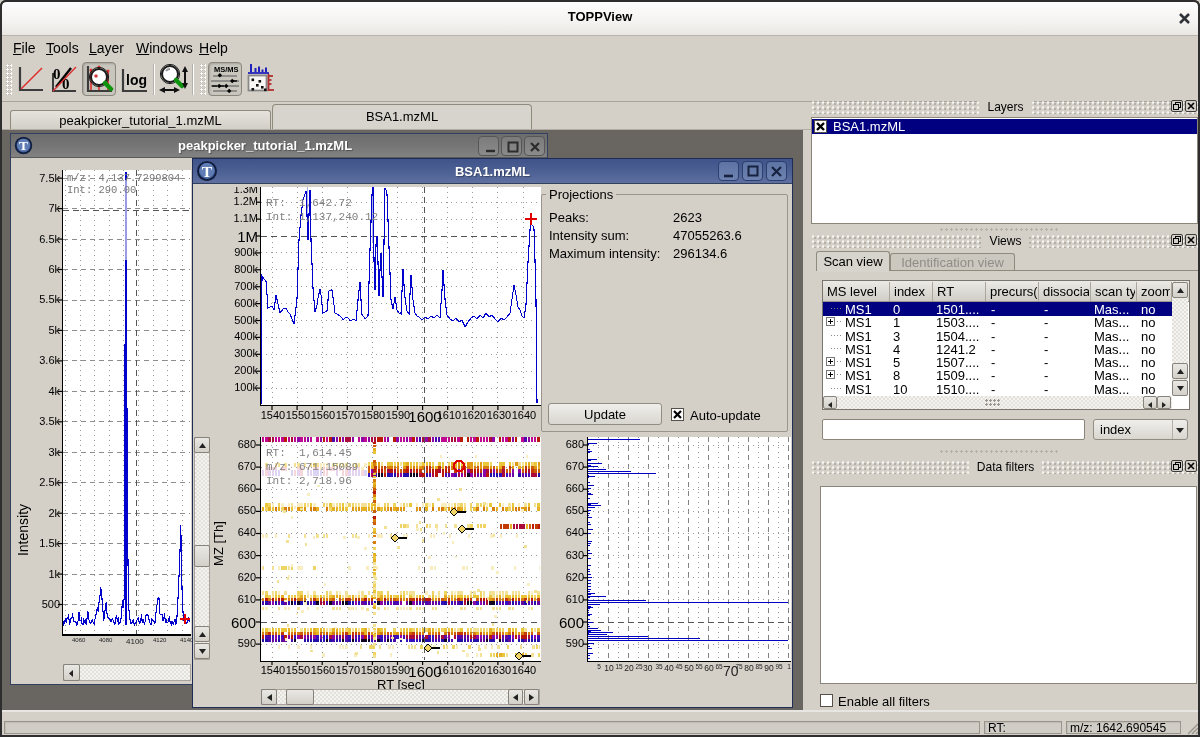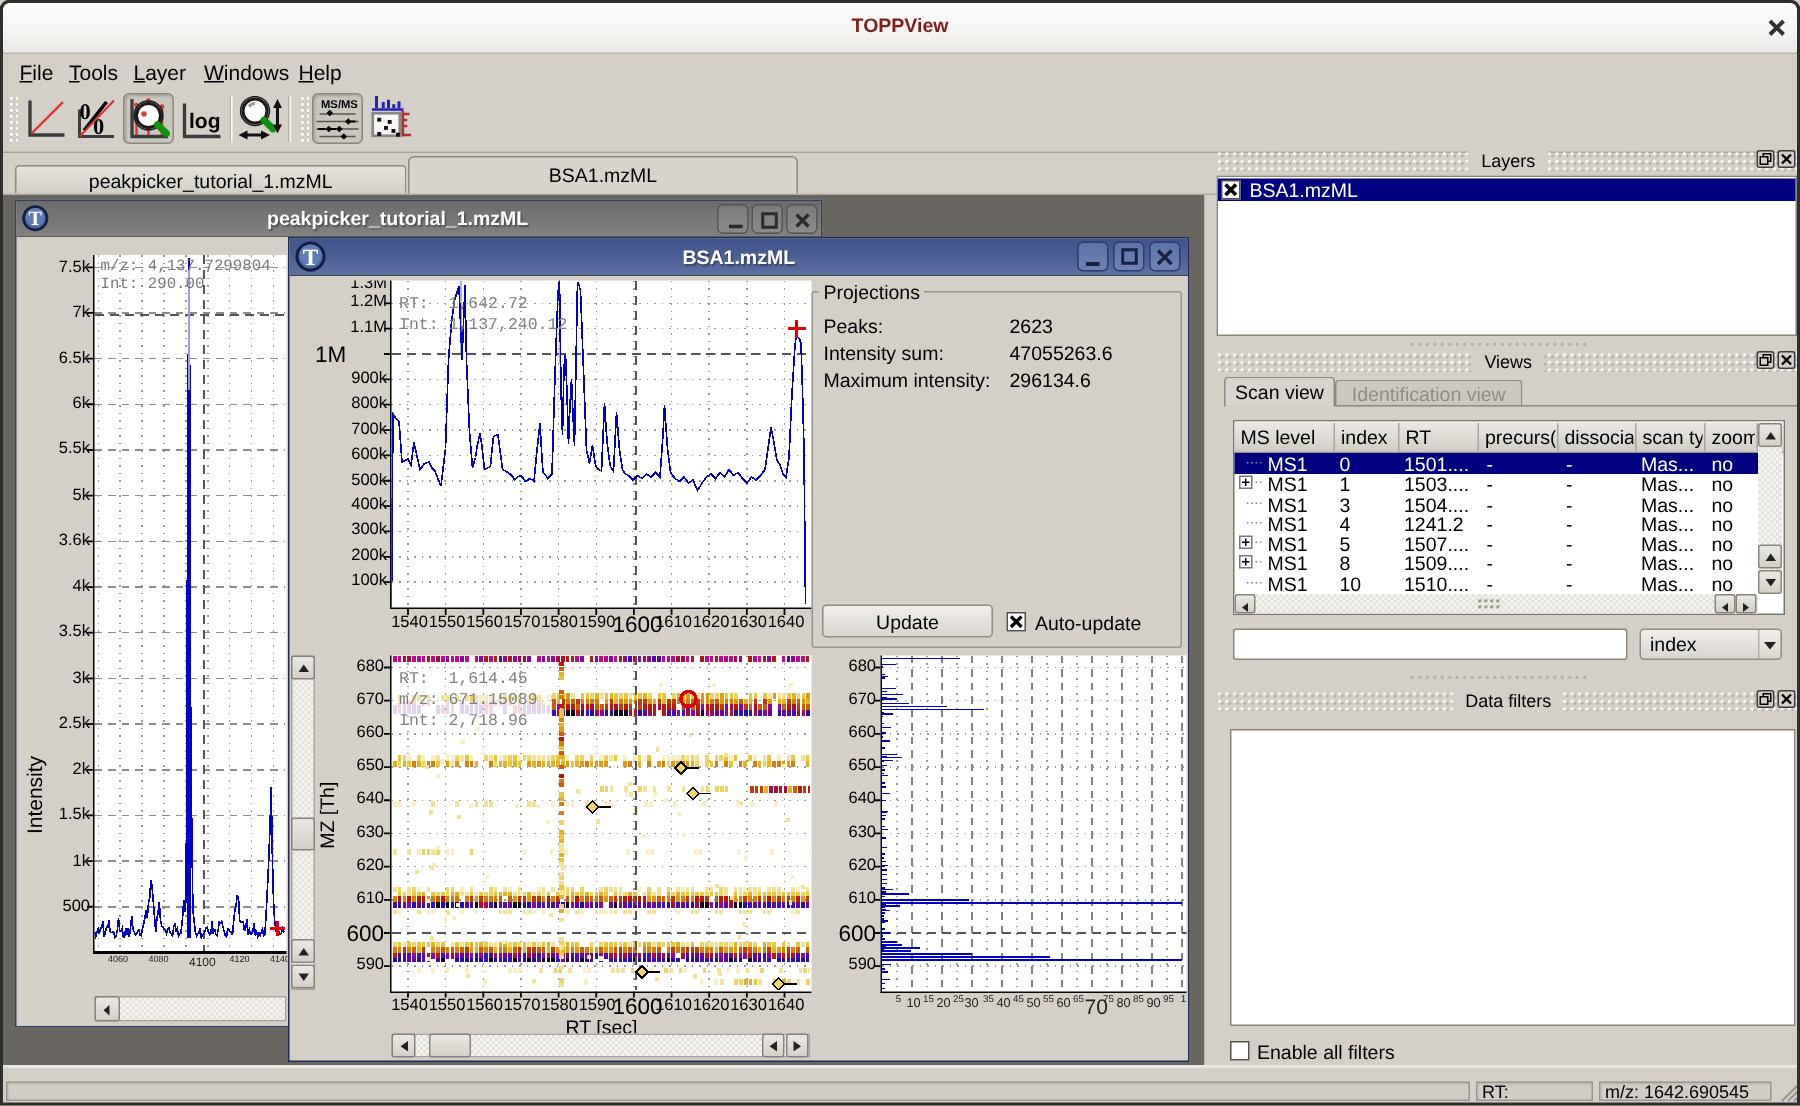--- a/index.html
+++ b/index.html
@@ -1,19 +1,19 @@
 <!DOCTYPE html>
 <html><head><meta charset="utf-8"><style>
 *{margin:0;padding:0;box-sizing:border-box}
 html,body{width:1200px;height:737px;overflow:hidden}
 body{font-family:"Liberation Sans",sans-serif;background:#d4d0c8;position:relative;font-size:13px;color:#000}
 .abs{position:absolute}
 .mono{font-family:"Liberation Mono",monospace}
 .titlebar{left:0;top:0;width:1200px;height:36px;background:linear-gradient(#fdfdfd,#f4f3f1 60%,#e9e7e3);border-bottom:1px solid #b8b4ac;border-top:2px solid #2e2e2e;border-left:2px solid #2e2e2e;border-right:2px solid #2e2e2e;border-radius:6px 6px 0 0}
-.apptitle{left:0;right:0;top:9px;text-align:center;font-weight:bold;font-size:13px;color:#7f1d1d}
+.apptitle{left:0;right:0;top:9px;text-align:center;font-weight:bold;font-size:13px;color:#000000}
 .menubar{left:2px;top:36px;width:1196px;height:23px;background:#d4d0c8}
 .menu{position:absolute;top:4px;font-size:14px}
 .menu u{text-decoration:underline}
 .toolbar{left:2px;top:59px;width:1196px;height:43px;background:#d4d0c8;border-bottom:1px solid #a9a49b}
 .handle{position:absolute;top:5px;width:6px;height:32px;background-image:radial-gradient(circle at 1.5px 1.5px,#fdfdfc 1px,rgba(120,115,105,0.25) 1.4px,transparent 1.7px);background-size:4px 4px}
 .sep{position:absolute;top:5px;width:2px;height:31px;background:#fff;border-left:1px solid #b5b1a9}
 .pressed{border:1px solid #8b877e;border-radius:4px;background:#c9c6be;box-shadow:inset 1px 1px 2px rgba(0,0,0,0.18)}
 .tab{position:absolute;border:1px solid #8f8a7e;border-bottom:none;border-radius:3px 3px 0 0;text-align:center;font-size:13px}
 .mdi{left:2px;top:130px;width:801px;height:580px;background:#696661}
 .splitv{left:803px;top:130px;width:9px;height:580px;background:#d4d0c8}
@@ -337,21 +337,21 @@
   </svg>
 <div class="gridlbl" style="left:210px;top:381px;width:48px;text-align:right">100k</div>
 <div class="gridlbl" style="left:210px;top:364px;width:48px;text-align:right">200k</div>
 <div class="gridlbl" style="left:210px;top:347px;width:48px;text-align:right">300k</div>
 <div class="gridlbl" style="left:210px;top:330px;width:48px;text-align:right">400k</div>
 <div class="gridlbl" style="left:210px;top:314px;width:48px;text-align:right">500k</div>
 <div class="gridlbl" style="left:210px;top:297px;width:48px;text-align:right">600k</div>
 <div class="gridlbl" style="left:210px;top:280px;width:48px;text-align:right">700k</div>
 <div class="gridlbl" style="left:210px;top:263px;width:48px;text-align:right">800k</div>
 <div class="gridlbl" style="left:210px;top:246px;width:48px;text-align:right">900k</div>
-<div class="biglbl" style="left:210px;top:228px;width:48px;text-align:left">1M</div>
+<div class="biglbl" style="left:210px;top:228px;width:48px;text-align:right">1M</div>
 <div class="gridlbl" style="left:210px;top:212px;width:48px;text-align:right">1.1M</div>
 <div class="gridlbl" style="left:210px;top:195px;width:48px;text-align:right">1.2M</div>
 <div class="gridlbl" style="left:210px;top:183px;width:48px;text-align:right;clip-path:inset(4px 0 0 0)">1.3M</div>
 <svg class="abs" style="left:256px;top:187px" width="6" height="220">
     <g stroke="#000" stroke-width="1.2">
       <line x1="0" y1="201.1" x2="5" y2="201.1"></line>
       <line x1="0" y1="184.2" x2="5" y2="184.2"></line>
       <line x1="0" y1="167.3" x2="5" y2="167.3"></line>
       <line x1="0" y1="150.4" x2="5" y2="150.4"></line>
       <line x1="0" y1="133.5" x2="5" y2="133.5"></line>

